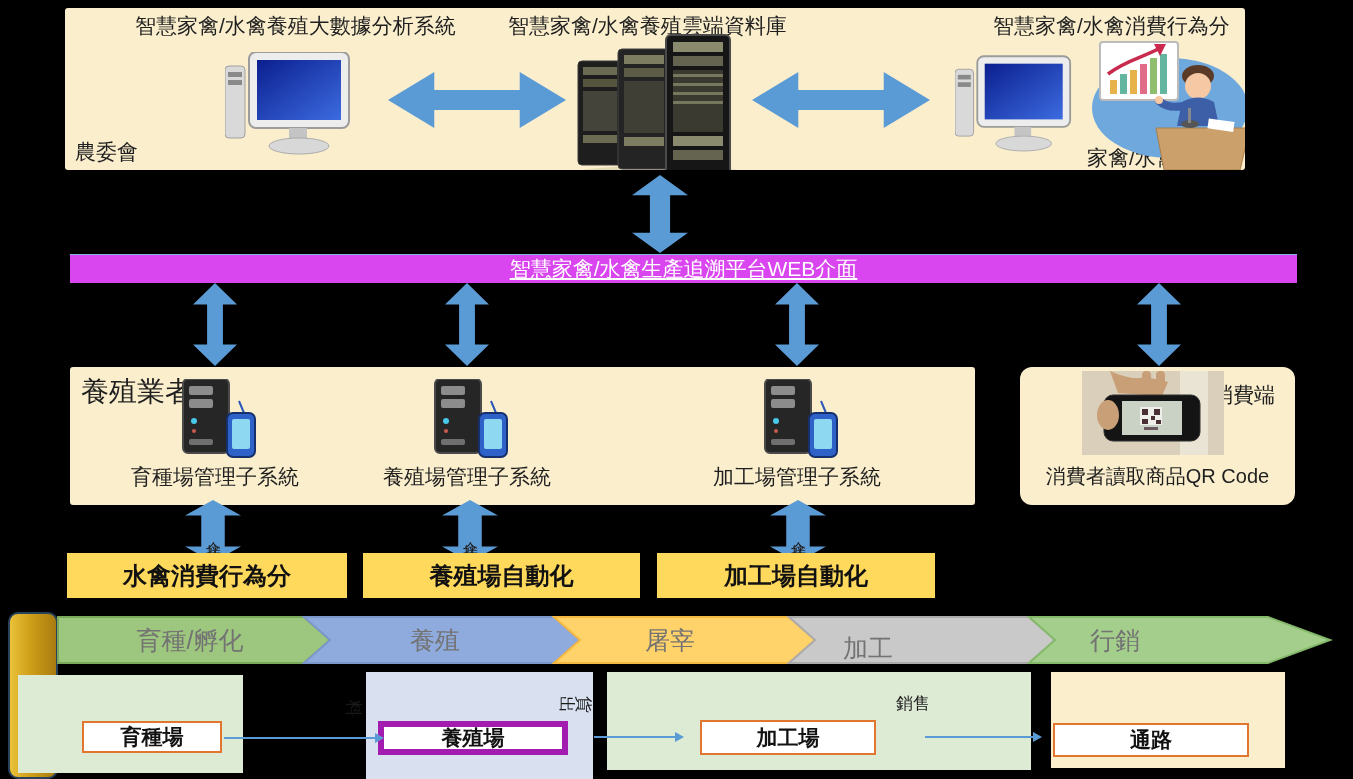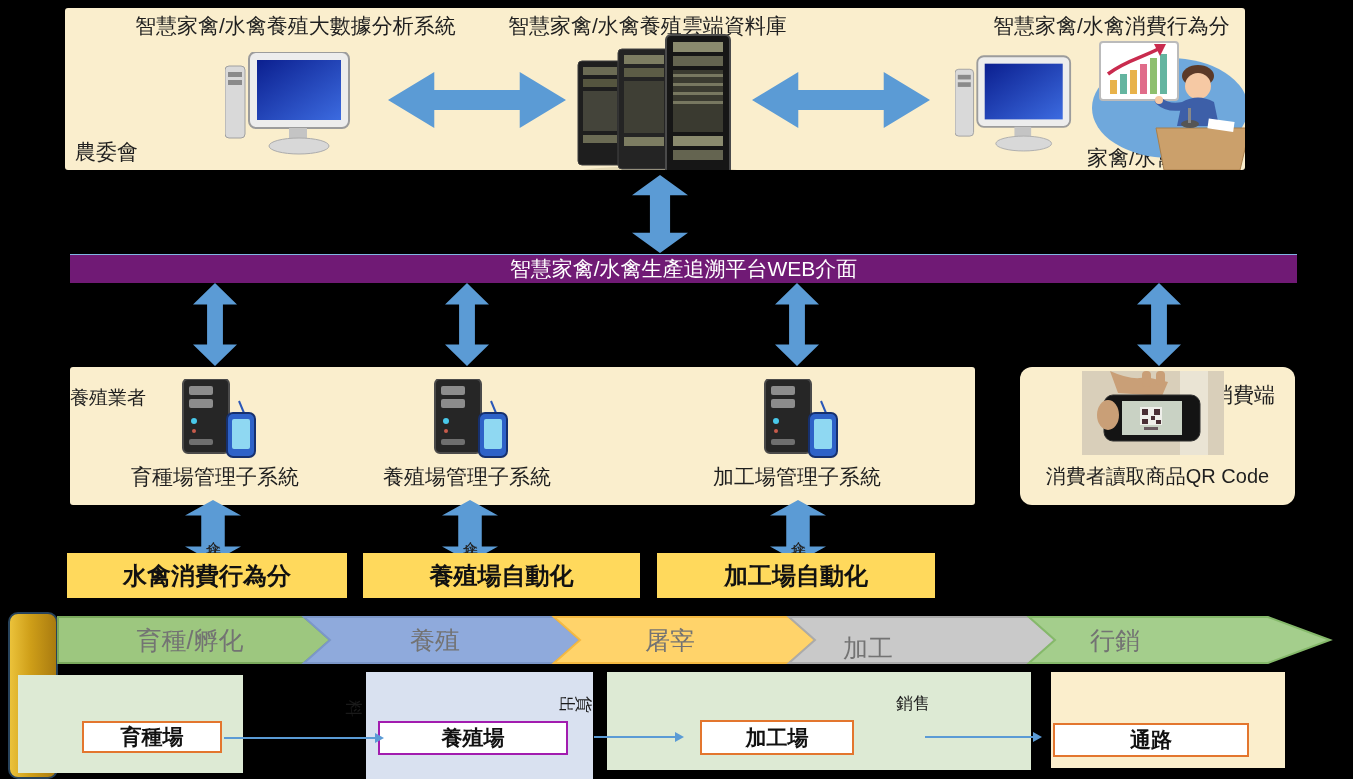--- a/index.html
+++ b/index.html
@@ -11,37 +11,37 @@
   .panel{position:absolute;background:#FAEECD;border-radius:3px;}
   .lbl{position:absolute;white-space:nowrap;color:#1f1f1f;}
   .harrow{position:absolute;background:#5B9BD5;
     clip-path:polygon(0 50%,26% 0,26% 32%,74% 32%,74% 0,100% 50%,74% 100%,74% 68%,26% 68%,26% 100%);}
   .varrow{position:absolute;background:#5B9BD5;
     clip-path:polygon(50% 0,100% 26%,68% 26%,68% 74%,100% 74%,50% 100%,0 74%,32% 74%,32% 26%,0 26%);}
   .ifarrow{position:absolute;background:#5B9BD5;
     clip-path:polygon(50% 0,100% 25%,71% 25%,71% 75%,100% 75%,50% 100%,0 75%,29% 75%,29% 25%,0 25%);
     display:flex;align-items:center;justify-content:center;}
   .ifarrow .vtext{writing-mode:vertical-rl;font-size:15px;color:#222;letter-spacing:2px;}
-  .webbar{position:absolute;left:70px;top:254px;width:1227px;height:28px;background:#701a75;
+  .webbar{position:absolute;left:70px;top:254px;width:1227px;height:28px;background:#d946ef;
     border-top:1px solid #82b4e2;display:flex;align-items:center;justify-content:center;
-    color:#fff;font-size:21px;}
+    color:#fff;font-size:21px;text-decoration:underline;}
   .autobox{position:absolute;top:553px;height:45px;background:#FFD95C;
     display:flex;align-items:center;justify-content:center;font-size:24px;font-weight:bold;color:#111;}
   .chainbox{position:absolute;left:8px;top:612px;width:50px;height:167px;
     background:linear-gradient(90deg,#EBC23A 0%,#CE9E18 45%,#A97B10 100%);
     border:2px solid #27425A;border-radius:10px;box-sizing:border-box;
     display:flex;align-items:center;justify-content:center;}
   .chainbox .vtext{writing-mode:vertical-rl;color:#fff;font-weight:bold;font-size:27px;letter-spacing:9px;}
   .stage-label{position:absolute;top:616px;height:48px;display:flex;align-items:center;
     justify-content:center;font-size:25px;color:#737373;}
   .bigbox{position:absolute;}
   .node{position:absolute;background:#fff;display:flex;align-items:center;justify-content:center;
     font-size:21px;font-weight:bold;color:#111;box-sizing:border-box;}
   .node.orange{border:2px solid #E3762E;}
-  .node.blue{border:2px solid #a21caf;}
+  .node.blue{border:6px solid #a21caf;}
   .flow-line{position:absolute;height:0;border-top:2px solid #5B9BD5;}
   .flow-line::after{content:'';position:absolute;right:-2px;top:-6px;width:0;height:0;
     border-left:9px solid #5B9BD5;border-top:5px solid transparent;border-bottom:5px solid transparent;}
   .edge-lbl{position:absolute;font-size:17px;color:#1a1a1a;white-space:nowrap;}
   .rchar{display:inline-block;transform:rotate(90deg);}
   svg{display:block;}
 </style>
 </head>
 <body>
 
@@ -150,21 +150,21 @@
   <div class="webbar">
     <span>智慧家禽/水禽生產追溯平台WEB介面</span>
   </div>
 
   <div class="varrow" style="left:193px;top:283px;width:44px;height:83px;"></div>
   <div class="varrow" style="left:445px;top:283px;width:44px;height:83px;"></div>
   <div class="varrow" style="left:775px;top:283px;width:44px;height:83px;"></div>
   <div class="varrow" style="left:1137px;top:283px;width:44px;height:83px;"></div>
 
   <div class="panel" style="left:70px;top:367px;width:905px;height:138px;">
-    <div class="lbl" style="left:0;top:6px;font-size:19px;margin-top:12px;">養殖業者</div>
+    <div class="lbl" style="left:11px;top:6px;font-size:28px;">養殖業者</div>
 
     <div class="abs" style="left:103px;top:12px;width:90px;height:82px;">
       <svg width="90" height="82" viewBox="0 0 90 82">
         <rect x="10" y="0" width="46" height="74" rx="5" fill="#262626" stroke="#4a4a4a" stroke-width="2"></rect>
         <rect x="16" y="7" width="24" height="9" rx="2" fill="#8C8C8C"></rect>
         <rect x="16" y="20" width="24" height="9" rx="2" fill="#8C8C8C"></rect>
         <circle cx="21" cy="42" r="3" fill="#49C8EA"></circle>
         <circle cx="21" cy="52" r="2" fill="#C85B4B"></circle>
         <rect x="16" y="60" width="24" height="6" rx="2" fill="#6f6f6f"></rect>
         <line x1="66" y1="22" x2="71" y2="34" stroke="#2A57B8" stroke-width="2"></line>
@@ -271,21 +271,21 @@
   <div class="bigbox" style="left:366px;top:672px;width:227px;height:107px;background:#D9E1F0;"></div>
   <div class="bigbox" style="left:607px;top:672px;width:424px;height:98px;background:#DDEAD4;"></div>
   <div class="bigbox" style="left:1051px;top:672px;width:234px;height:96px;background:#FBEECC;"></div>
 
   <div class="node orange" style="left:82px;top:721px;width:140px;height:32px;">
     <span>育種場</span>
   </div>
   <div class="node blue" style="left:378px;top:721px;width:190px;height:34px;">
     <span>養殖場</span>
   </div>
-  <div class="node orange" style="left:700px;top:720px;width:154px;height:35px;">
+  <div class="node orange" style="left:700px;top:720px;width:176px;height:35px;">
     <span>加工場</span>
   </div>
   <div class="node orange" style="left:1053px;top:723px;width:196px;height:34px;">
     <span>通路</span>
   </div>
 
   <div class="flow-line" style="left:224px;top:737px;width:158px;"></div>
   <div class="flow-line" style="left:594px;top:736px;width:88px;"></div>
   <div class="flow-line" style="left:925px;top:736px;width:115px;"></div>
 

